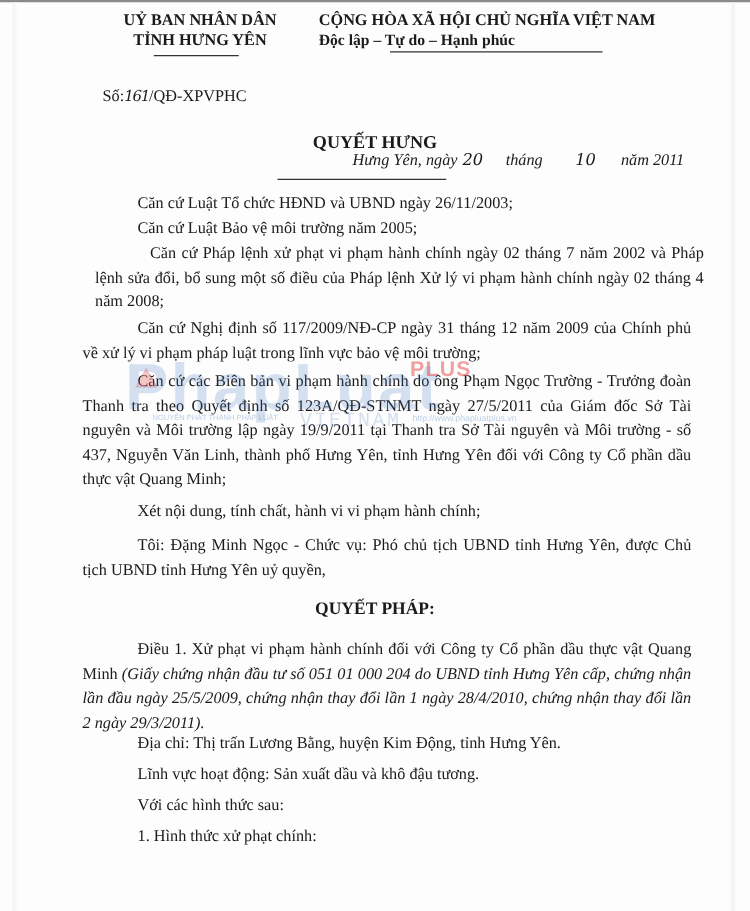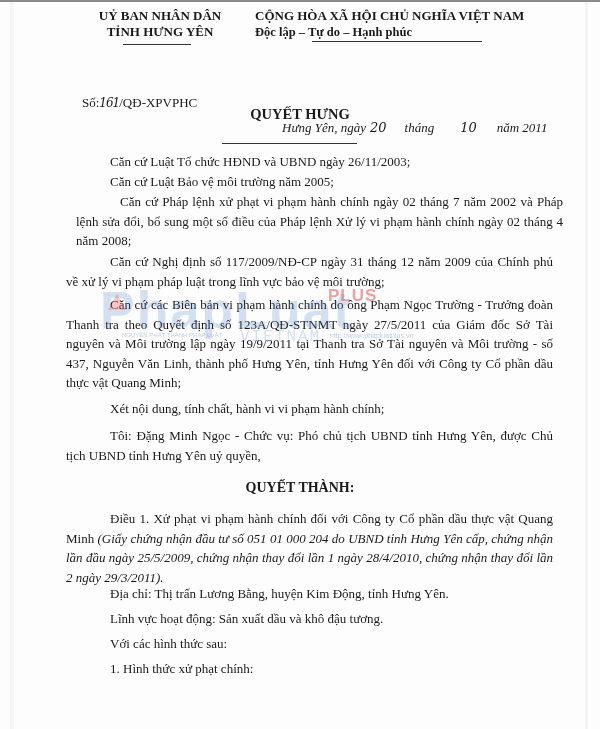--- a/index.html
+++ b/index.html
@@ -17,21 +17,21 @@
     }
     .edge-l { position: absolute; left: 10px; top: 0; width: 4px; height: 727px; background: linear-gradient(90deg, #f3f3f3, #fafafa); }
     .edge-r { position: absolute; right: 12px; top: 0; width: 3px; height: 727px; background: #f4f4f4; }
 
     .hdr-left { position: absolute; left: 80px; top: 6px; width: 160px; text-align: center; font-weight: bold; font-size: 13px; line-height: 16px; }
     .hdr-right { position: absolute; left: 255px; top: 6px; width: 330px; text-align: left; font-weight: bold; font-size: 13px; line-height: 16px; }
     .hdr-right .motto { font-size: 12.5px; }
     .rule-l { position: absolute; left: 123px; top: 42px; width: 68px; height: 1px; background: #333; }
     .rule-r { position: absolute; left: 312px; top: 39px; width: 170px; height: 1px; background: #333; }
 
-    .docno { position: absolute; left: 82px; top: 67px; font-size: 13px; margin-top: 26px; }
+    .docno { position: absolute; left: 82px; top: 67px; font-size: 13px; }
     .docno .scrawl { font-style: italic; font-family: "DejaVu Serif", serif; font-size: 12px; letter-spacing: -1px; }
     .dateline { position: absolute; left: 282px; top: 83px; font-size: 13px; font-style: italic; margin-top: 35px; }
     .dateline .hand { font-family: "DejaVu Serif", serif; font-style: italic; font-size: 13px; margin: 0 10px; }
     .dateline .hand.d1 { margin: 0 18px 0 4px; }
     .dateline .hand.d2 { margin: 0 20px 0 26px; }
 
     .title { position: absolute; left: 0; top: 104px; width: 600px; text-align: center; font-weight: bold; font-size: 14.5px; line-height: 17px; }
     .subtitle { position: absolute; left: 0; top: 121px; width: 600px; text-align: center; font-weight: bold; font-size: 13.5px; line-height: 17px; }
     .rule-sub { position: absolute; left: 222px; top: 141px; width: 135px; height: 1px; background: #333; }
 
@@ -85,21 +85,21 @@
   <div class="p" style="top:170px;"><span class="ind"></span><span>Căn cứ Luật Bảo vệ môi trường năm 2005;</span></div>
   <div class="p" style="top:190px;margin-left:10px;"><span class="ind"></span><span>Căn cứ Pháp lệnh xử phạt vi phạm hành chính ngày 02 tháng 7 năm 2002 và Pháp lệnh sửa đổi, bổ sung một số điều của Pháp lệnh Xử lý vi phạm hành chính ngày 02 tháng 4 năm 2008;</span></div>
   <div class="p" style="top:250px;"><span class="ind"></span><span>Căn cứ Nghị định số 117/2009/NĐ-CP ngày 31 tháng 12 năm 2009 của Chính phủ về xử lý vi phạm pháp luật trong lĩnh vực bảo vệ môi trường;</span></div>
   <div class="p" style="top:293px;"><span class="ind"></span><span>Căn cứ các Biên bản vi phạm hành chính do ông Phạm Ngọc Trường - Trưởng đoàn Thanh tra theo Quyết định số 123A/QĐ-STNMT ngày 27/5/2011 của Giám đốc Sở Tài nguyên và Môi trường lập ngày 19/9/2011 tại Thanh tra Sở Tài nguyên và Môi trường - số 437, Nguyễn Văn Linh, thành phố Hưng Yên, tỉnh Hưng Yên đối với Công ty Cổ phần dầu thực vật Quang Minh;</span></div>
   <div class="p" style="top:397px;"><span class="ind"></span><span>Xét nội dung, tính chất, hành vi vi phạm hành chính;</span></div>
 
   <div class="p" style="top:424px;">
     <span class="ind"></span><span>Tôi:</span> <b>Đặng Minh Ngọc</b> <span>- Chức vụ: Phó chủ tịch UBND tỉnh Hưng Yên, được Chủ tịch UBND tỉnh Hưng Yên uỷ quyền,</span>
   </div>
 
-  <div class="decide">QUYẾT THÀNH:</div>
+  <div class="decide">QUYẾT PHÁP:</div>
 
   <div class="p" style="top:507px;">
     <span class="ind"></span><b>Điều 1.</b> <span>Xử phạt vi phạm hành chính đối với</span> <span>Công ty Cổ phần dầu thực vật Quang Minh</span> <i>(Giấy chứng nhận đầu tư số 051 01 000 204 do UBND tỉnh Hưng Yên cấp, chứng nhận lần đầu ngày 25/5/2009, chứng nhận thay đổi lần 1 ngày 28/4/2010, chứng nhận thay đổi lần 2 ngày 29/3/2011).</i>
   </div>
 
   <div class="p" style="top:582px;"><span class="ind"></span><span>Địa chỉ: Thị trấn Lương Bằng, huyện Kim Động, tỉnh Hưng Yên.</span></div>
   <div class="p" style="top:607px;"><span class="ind"></span><span>Lĩnh vực hoạt động: Sản xuất dầu và khô đậu tương.</span></div>
   <div class="p" style="top:632px;"><span class="ind"></span><b>Với các hình thức sau:</b></div>
   <div class="p" style="top:657px;"><span class="ind"></span><span>1. Hình thức xử phạt chính:</span></div>
 

